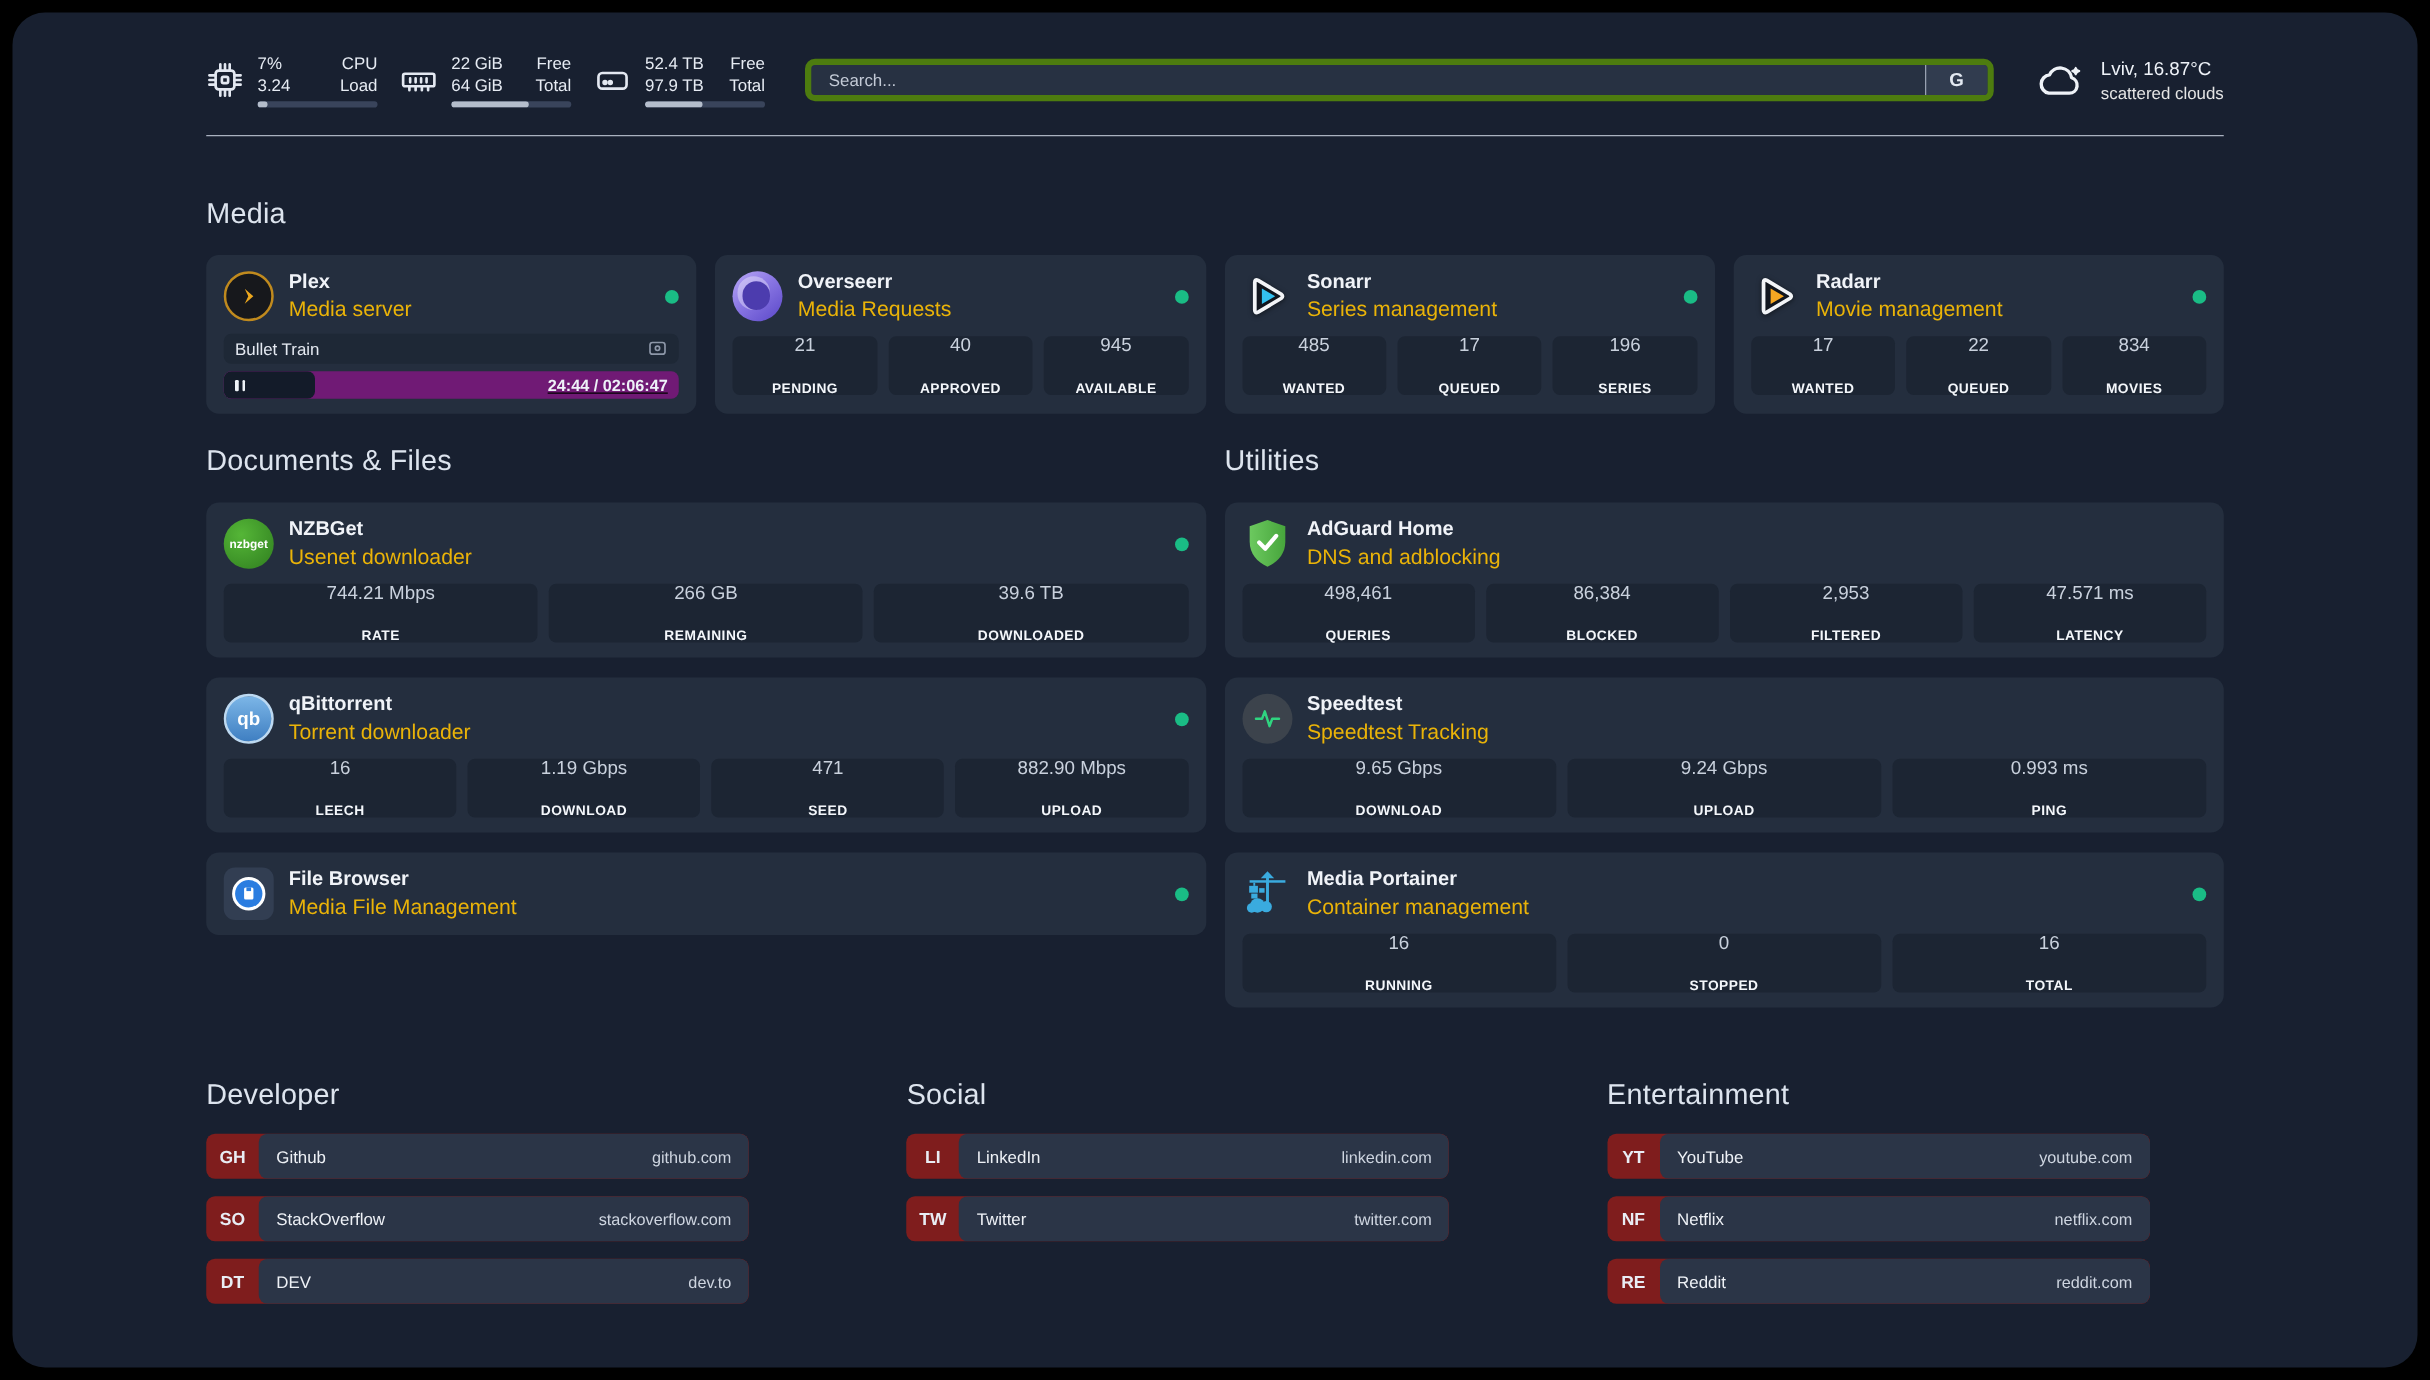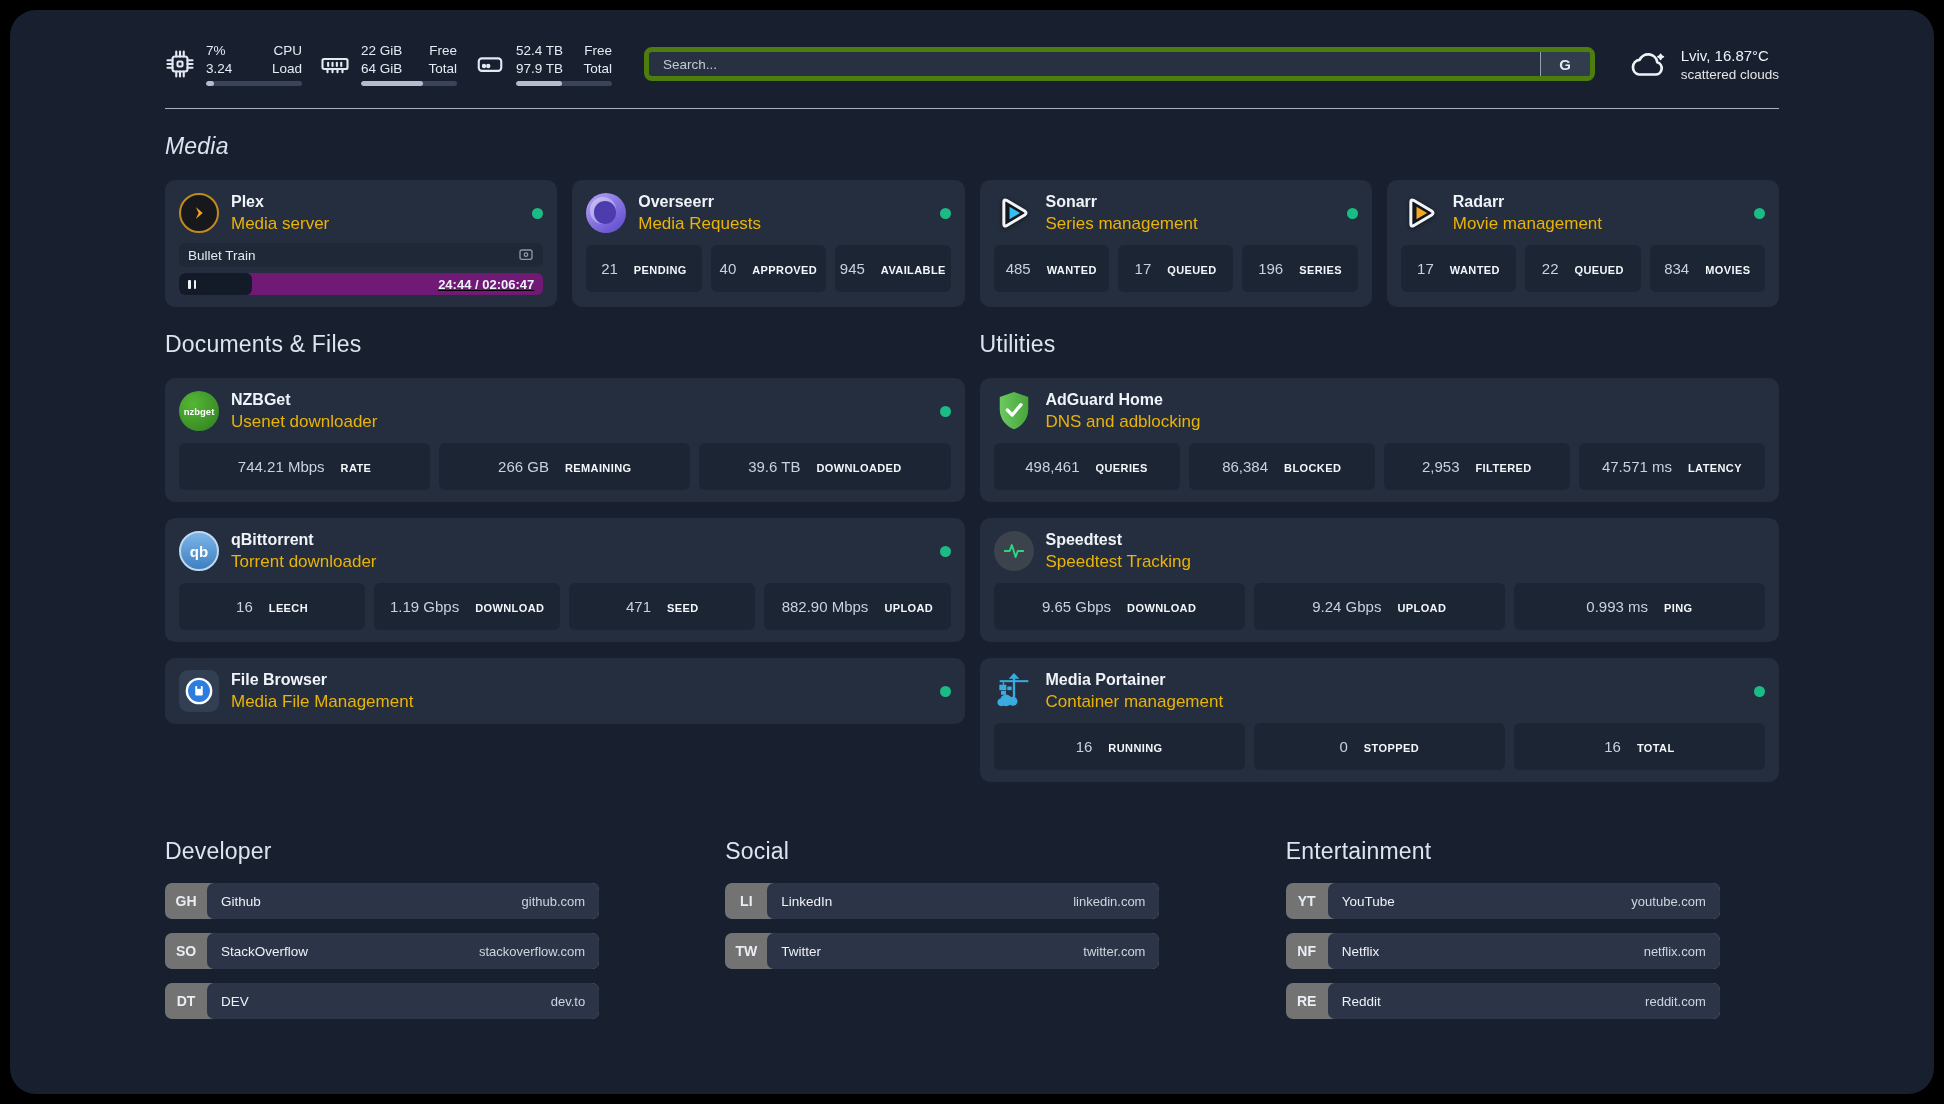--- a/index.html
+++ b/index.html
@@ -30,21 +30,21 @@
   .weather { display:flex; align-items:center; gap:12px; }
   .weather .wicon { width:42px; height:36px; color:#eef2f7; }
   .weather .wicon svg { width:100%; height:100%; }
   .weather .loc { font-size:15px; color:#eef2f8; line-height:1.35; }
   .weather .cond { font-size:13.5px; color:#e5e5e5; }
 
   .divider { margin-top:18px; height:1px; background:#a9b1bf; }
 
   
   .section-title { font-size:23px; font-weight:500; color:#dde4ee; letter-spacing:.2px; }
-  .mt-media { margin-top:24px; margin-bottom:20px;font-style:italic; }
+  .mt-media { margin-top:48px; margin-bottom:20px; }
   .mid-titles { display:grid; grid-template-columns:1fr 1fr; gap:15px; margin-top:24px; margin-bottom:20px; }
   .grid4 { display:grid; grid-template-columns:repeat(4,1fr); gap:15px; }
   .grid2 { display:grid; grid-template-columns:repeat(2,1fr); gap:15px; align-items:start; }
   .col-stack { display:flex; flex-direction:column; gap:16px; }
 
   
   .card { background:#242e3e; border-radius:10px; padding:12px 14px; cursor:pointer; }
   .card-head { display:flex; align-items:center; gap:12px; height:42px; }
   .titles .t { font-size:16px; font-weight:700; color:#f0f3f8; line-height:1.2; }
   .titles .d { font-size:17px; color:#eab308; margin-top:2px; }
@@ -87,28 +87,28 @@
   .progress-row { margin-top:6px; height:22px; background:#701a75; border-radius:6px;
                   position:relative; display:flex; align-items:center; overflow:hidden;text-decoration:underline; }
   .progress-row .fill { position:absolute; left:0; top:0; bottom:0; background:#131b29;
                         border-radius:6px; display:flex; align-items:center; padding-left:9px; gap:3px; }
   .pausebar { width:2.5px; height:9px; background:#eef2f7; border-radius:1px; }
   .ptime { margin-left:auto; padding-right:9px; font-size:13px; font-weight:700; color:#eef2f8; z-index:1; }
 
   
   .stats { display:flex; gap:9px; margin-top:11px; }
   .stat { flex:1; height:47px; background:#1c2533; border-radius:6px;
-          display:flex; align-items:center; justify-content:center;gap:16px; }
+          display:flex; flex-direction:column; align-items:center; justify-content:center;gap:16px; }
   .stat .v { font-size:15px; color:#c9d1dd; line-height:1.2; }
   .stat .l { font-size:11px; font-weight:700; color:#f4f7fb; letter-spacing:.4px; margin-top:3px; }
 
   
   .bottom { display:grid; grid-template-columns:repeat(3,1fr); column-gap:67px; margin-top:56px; }
   .bottom .section-title { margin-bottom:18px; }
-  .bm { display:flex; height:36px; border-radius:7px; background:#737373; overflow:hidden;
+  .bm { display:flex; height:36px; border-radius:7px; background:#7f1d1d; overflow:hidden;
         width:88%; margin-bottom:14px; cursor:pointer; }
   .bm .ab { width:42px; display:flex; align-items:center; justify-content:center;
             font-size:14px; font-weight:700; color:#e9edf4; flex:0 0 auto; }
   .bm .main { flex:1; background:#2b3547; border-radius:7px; display:flex; align-items:center;
               justify-content:space-between; padding:0 14px; }
   .bm .name { font-size:13.5px; color:#eef1f6; }
   .bm .url { font-size:13px; color:#ced5e0; }
 </style>
 </head>
 <body>

